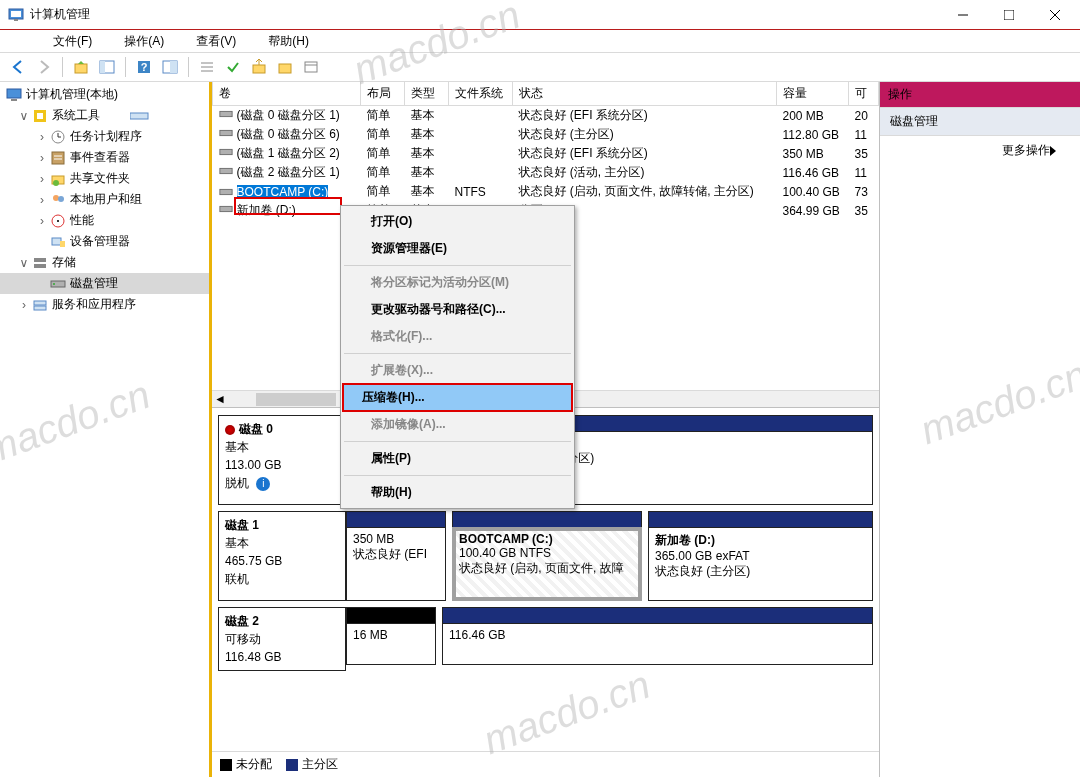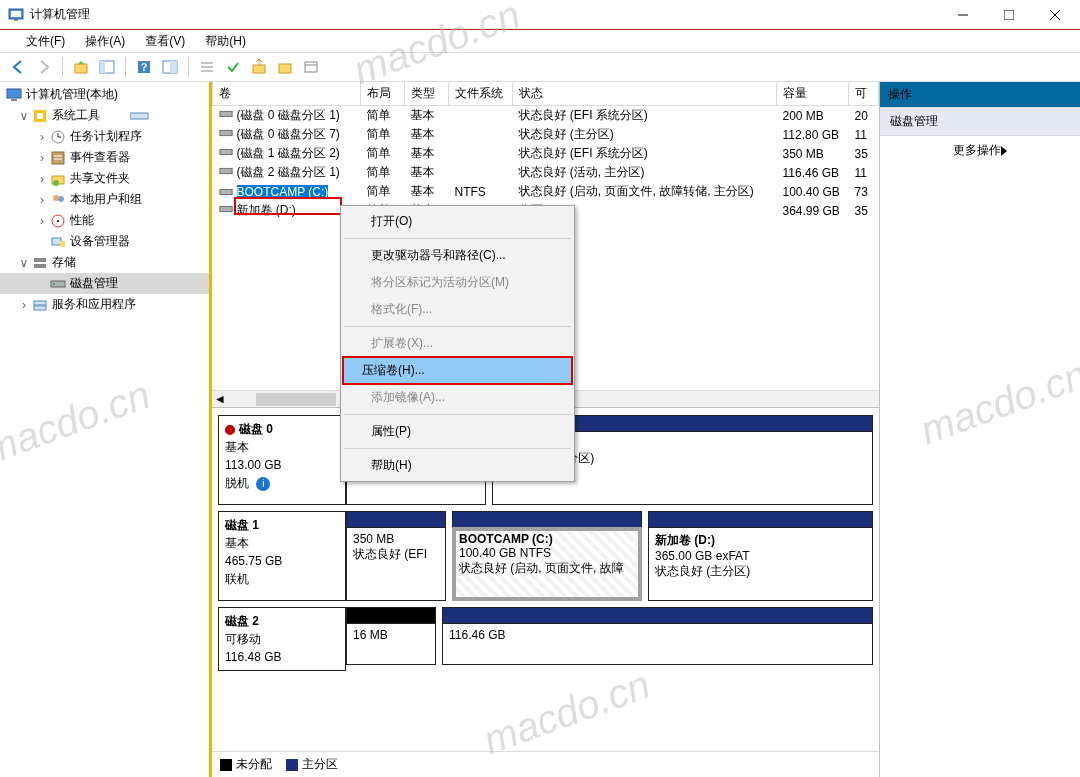--- a/index.html
+++ b/index.html
@@ -17,21 +17,21 @@
   display: flex;
   align-items: center;
   padding: 0 2px 0 8px;
   border-bottom: 1px solid #b91c1c;
 }
 .titlebar .app-icon { width: 16px; height: 16px; margin-right: 6px; }
 .titlebar .title { flex: 1; font-size: 12px; color: #000; }
 .win-btns { display: flex; }
 .win-btn { width: 46px; height: 30px; display: flex; align-items: center; justify-content: center; color: #333; }
 
-.menubar { height: 22px; display: flex; align-items: center; padding: 0 22px; gap: 12px; }
+.menubar { height: 22px; display: flex; align-items: center; padding: 0 22px; gap: 24px; margin-left: 27px; }
 .menubar span { font-size: 12px; color: #000; padding: 2px 4px; }
 
 .toolbar { height: 30px; border-top: 1px solid #dadada; border-bottom: 1px solid #dadada; display: flex; align-items: center; padding: 0 6px; gap: 2px; background: #fff; }
 .tbbtn { width: 24px; height: 24px; display: flex; align-items: center; justify-content: center; }
 .tbsep { width: 1px; height: 20px; background: #ccc; margin: 0 4px; }
 
 .main-area { display: flex; height: calc(100% - 82px); }
 .tree-panel { width: 212px; border-right: 3px solid #eab308; overflow: auto; padding: 2px 0; }
 .tree-item { display: flex; align-items: center; padding: 2px 4px; font-size: 12px; white-space: nowrap; }
 .tree-item .expander { width: 12px; text-align: center; color: #666; }
@@ -62,29 +62,29 @@
 .disk-bars { flex: 1; display: flex; gap: 6px; }
 .part-box { border: 1px solid #222; padding: 4px 6px; font-size: 12px; min-height: 74px; flex-grow: 1; }
 .part-box.sel { outline: 4px solid #a0a0a0; outline-offset: -4px; background-image: repeating-linear-gradient(45deg,#f2f2f2 0 4px,#fff 4px 8px);}
 .part-stripe { height: 16px; background: #1b2e7a; border: 1px solid #222; border-bottom: none; }
 .part-name { font-weight: bold; }
 
 .legend { padding: 4px 8px; display: flex; gap: 14px; align-items: center; border-top: 1px solid #dadada; }
 .legend .sw { width: 12px; height: 12px; display: inline-block; margin-right: 4px; vertical-align: middle; }
 
 .right-panel { width: 200px; display: flex; flex-direction: column; }
-.right-header { background: #0369a1; border-bottom: 1px solid #dadada; padding: 4px 8px; font-size: 12px; }
+.right-header { background: #be185d; border-bottom: 1px solid #dadada; padding: 4px 8px; font-size: 12px; }
 .right-section { background: #e5eaf2; border-bottom: 1px solid #dadada; padding: 5px 10px; display: flex; justify-content: space-between; align-items: center; }
-.right-action { padding: 6px 24px; display: flex; justify-content: center; align-items: center; }
+.right-action { padding: 6px 24px; display: flex; justify-content: flex-end; align-items: center; }
 .tri { width: 0; height: 0; border-top: 5px solid transparent; border-bottom: 5px solid transparent; }
 .tri-up { border-bottom: 6px solid #000; border-top: none; }
 .tri-right { border-left: 6px solid #000; }
 
 .context-menu { position: absolute; background: #f2f2f2; border: 1px solid #a0a0a0; box-shadow: 2px 2px 4px rgba(0,0,0,0.3); font-size: 12px; padding: 2px; z-index: 100; }
-.context-menu .mi { padding: 5px 28px 5px 28px; white-space: nowrap; }
+.context-menu .mi { padding: 5px 28px 5px 28px; white-space: nowrap; font-weight: bold; }
 .context-menu .mi.disabled { color: #888; }
 .context-menu .mi.hi { background: #91c9f7; outline: 2px solid #d00; outline-offset: -1px; padding-left: 19px;}
 .context-menu hr { border: none; border-top: 1px solid #d0d0d0; margin: 3px 1px; }
 
 .highlight-box { position: absolute; border: 2px solid #d00; pointer-events: none; z-index: 90; }
 
 .watermark { position: absolute; font-size: 40px; color: rgba(180,180,180,0.45); transform: rotate(-20deg); pointer-events: none; font-family: sans-serif; font-style: italic; z-index: 200;}
 .wm1 { left: -20px; top: 400px; }
 .wm2 { left: 350px; top: 20px; }
 .wm3 { right: -10px; top: 380px; }
@@ -325,21 +325,21 @@
               <td>状态良好 (EFI 系统分区)</td>
               <td>200 MB</td>
               <td>20</td>
             </tr>
             <tr>
               <td>
                 <div class="disk-icon-cell">
                   <svg viewBox="0 0 16 16">
                     <rect x="1" y="5" width="14" height="6" fill="#b0b0b0" stroke="#666"></rect>
                   </svg>
-                  <span class="vol-name">(磁盘 0 磁盘分区 7)</span>
+                  <span class="vol-name">(磁盘 0 磁盘分区 6)</span>
                 </div>
               </td>
               <td>简单</td>
               <td>基本</td>
               <td></td>
               <td>状态良好 (主分区)</td>
               <td>112.80 GB</td>
               <td>11</td>
             </tr>
             <tr>
@@ -502,23 +502,24 @@
     </div>
     <div class="right-action">
       <span>更多操作</span>
       <span class="tri tri-right"></span>
     </div>
   </div>
 </div>
 
 <div class="context-menu" style="left:340px; top:205px; width:235px">
   <div class="mi">打开(O)</div>
+  <div class="mi">资源管理器(E)</div>
   <hr>
+  <div class="mi disabled">将分区标记为活动分区(M)</div>
   <div class="mi">更改驱动器号和路径(C)...</div>
-  <div class="mi disabled">将分区标记为活动分区(M)</div>
   <div class="mi disabled">格式化(F)...</div>
   <hr>
   <div class="mi disabled">扩展卷(X)...</div>
   <div class="mi hi">压缩卷(H)...</div>
   <div class="mi disabled">添加镜像(A)...</div>
   <hr>
   <div class="mi">属性(P)</div>
   <hr>
   <div class="mi">帮助(H)</div>
 </div>

